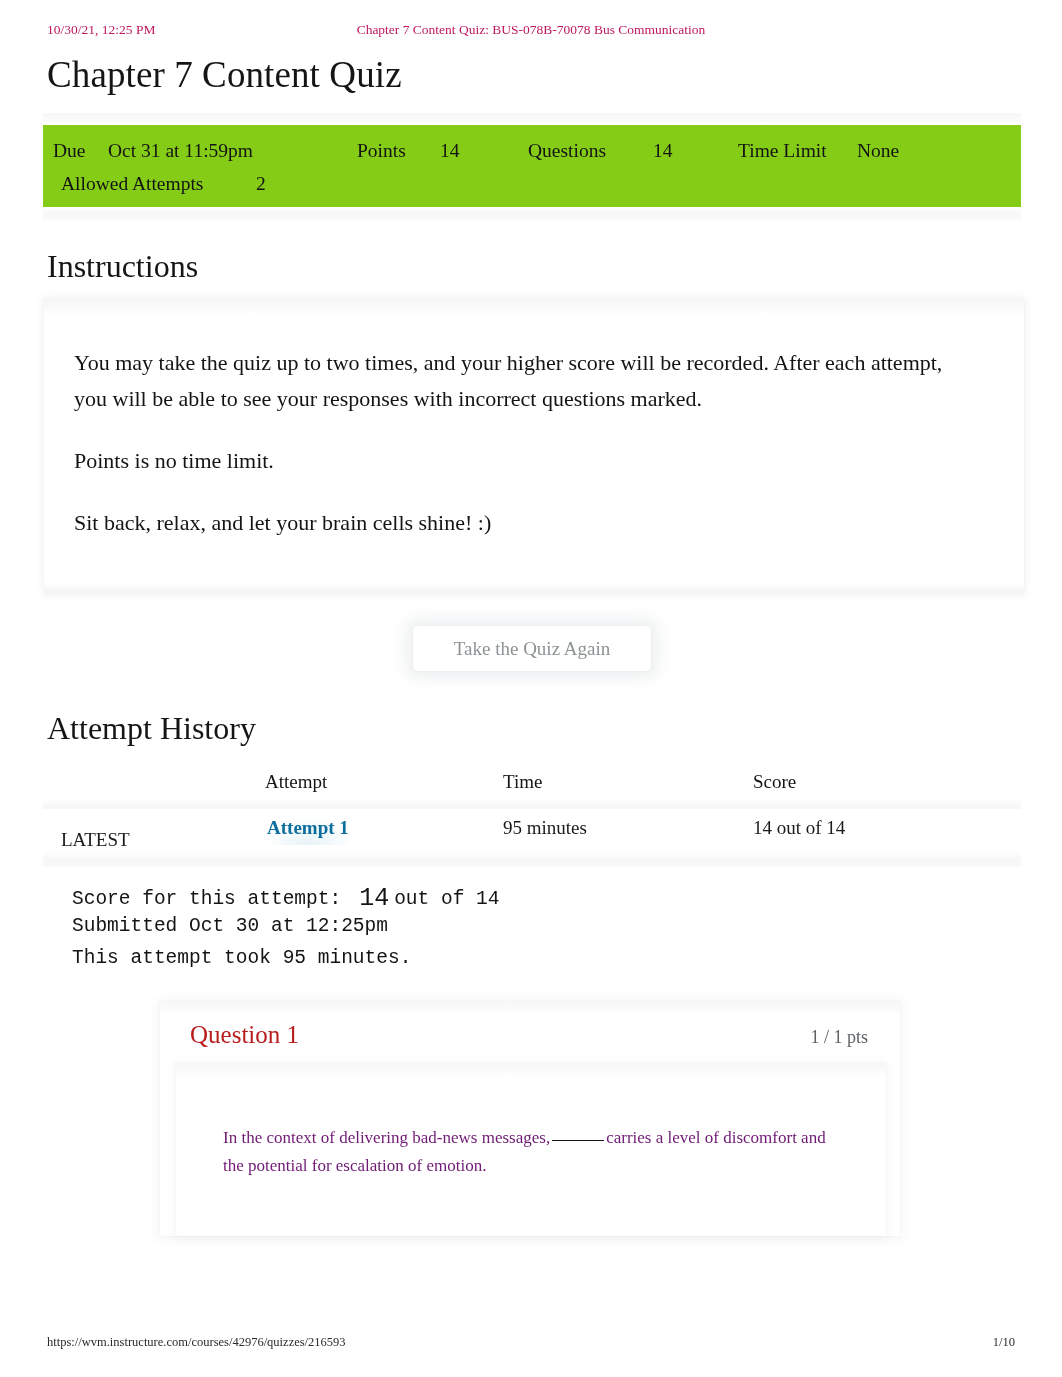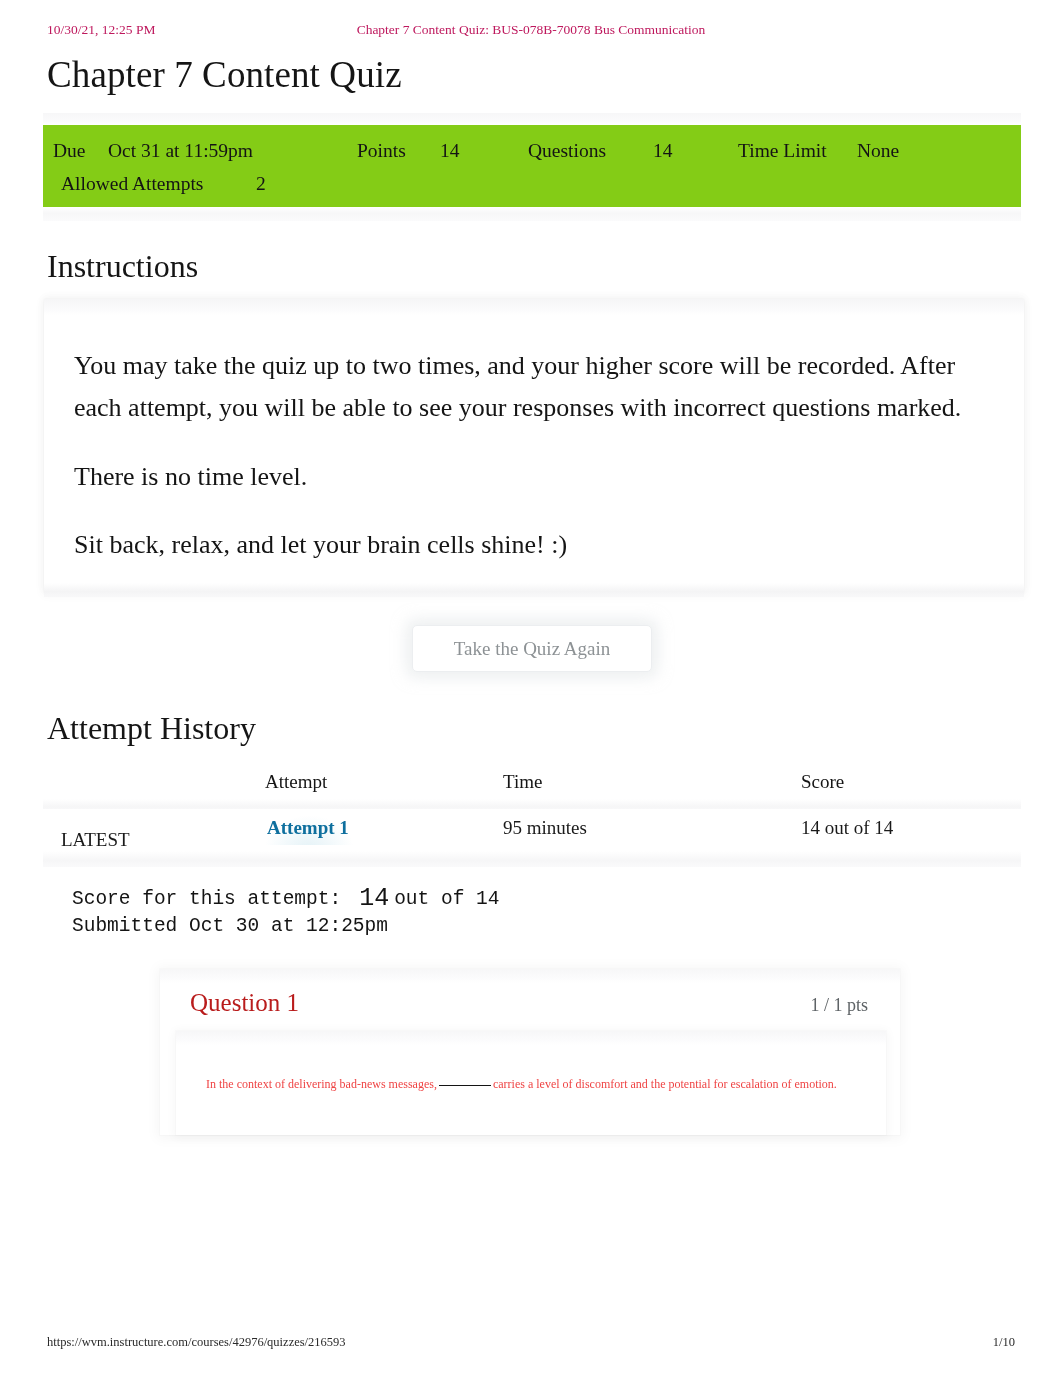--- a/index.html
+++ b/index.html
@@ -114,21 +114,21 @@
   }
   .instr-panel:after {
     content: "";
     position: absolute;
     left: 0; right: 0; bottom: -4px; height: 14px;
     background: linear-gradient(180deg,#ffffff 0%,#f4f4f5 60%,#f8f8f9 100%);
   }
   .instr-panel p {
     margin: 0 0 26px 0;
     padding: 0 60px 0 30px;
-    font-size: 26px;
+    font-size: 22px;
     line-height: 1.63;
     color: #141414;
   }
   .instr-panel p:first-of-type { margin-top: 10px; }
 
   
   .btn-row {
     position: relative;
     height: 96px;
     margin-top: 14px;
@@ -173,21 +173,21 @@
     height: 48px;
     background: #ffffff;
   }
   .at-rowband {
     position: absolute; left: 0; right: 0; bottom: -10px; height: 16px;
     background: linear-gradient(180deg,#ffffff 0%,#f6f6f7 60%,#fafafb 100%);
   }
   .c-tag   { position: absolute; left: 18px;  top: 20px; }
   .c-att   { position: absolute; left: 222px; top: 8px; }
   .c-time  { position: absolute; left: 460px; top: 8px; }
-  .c-score { position: absolute; left: 710px; top: 8px; margin-left: 48px; }
+  .c-score { position: absolute; left: 710px; top: 8px; }
   .at-head .c-tag, .at-head .c-att, .at-head .c-time, .at-head .c-score { top: 2px; }
   .link-attempt {
     color: #0e6f9e;
     text-decoration: none;
     background: radial-gradient(ellipse at 50% 120%, rgba(205,231,240,0.55) 0%, rgba(255,255,255,0) 72%);
     padding: 1px 4px 7px 2px;
     cursor: pointer;
     font-weight: bold;
   }
 
@@ -275,24 +275,24 @@
     box-shadow:
       0 0 0 1px rgba(0,0,0,0.01),
       0 1px 9px 2px rgba(0,0,0,0.035);
   }
   .qbody:before {
     content:"";
     position:absolute; left:0; right:0; top:0; height: 14px;
     background: linear-gradient(180deg,#f7f7f8 0%,#fcfcfd 70%,#ffffff 100%);
   }
   .qtext {
-    margin: 0;
-    font-size: 12px;
+    margin: 17px;
+    font-size: 17px;
     line-height: 1.62;
-    color: #ef4444;
+    color: #701a75;
   }
   .blank-underline {
     display: inline-block;
     width: 52px;
     border-bottom: 1.6px solid #141414;
     vertical-align: 2px;
     margin: 0 2px;
   }
 </style>
 </head>
@@ -325,21 +325,21 @@
         <span class="det-cell det-val" style="left:213px;">2</span>
       </div>
     </div>
     <div class="details-bot-band"></div>
   </div>
 
   <h2 class="section-title">Instructions</h2>
 
   <div class="instr-panel">
     <p>You may take the quiz up to two times, and your higher score will be recorded. After each attempt, you will be able to see your responses with incorrect questions marked.</p>
-    <p>There is no time level.</p>
+    <p>Points is no time limit.</p>
     <p>Sit back, relax, and let your brain cells shine! :)</p>
   </div>
 
   <div class="btn-row">
     <div class="btn-again">Take the Quiz Again</div>
   </div>
 
   <h2 class="section-title history-title">Attempt History</h2>
 
   <div class="attempt-table">
@@ -357,20 +357,21 @@
       <div class="at-rowband"></div>
     </div>
   </div>
 
 
   <div class="score-block">
     <div class="score-line">
       <span>Score for this attempt:</span><span class="score-big">14</span><span>out of 14</span>
     </div>
     <div class="score-line">Submitted Oct 30 at 12:25pm</div>
+    <div class="score-line">This attempt took 95 minutes.</div>
   </div>
 
   <div class="qcard">
     <div class="qhead">
       <span class="qhead-title">Question 1</span>
       <span class="qhead-pts">1 / 1 pts</span>
     </div>
     <div class="qbody">
       <p class="qtext"><span>In the context of delivering bad-news messages,</span><span class="blank-underline"></span><span>carries a level of discomfort and the potential for escalation of emotion.</span></p>
     </div>

